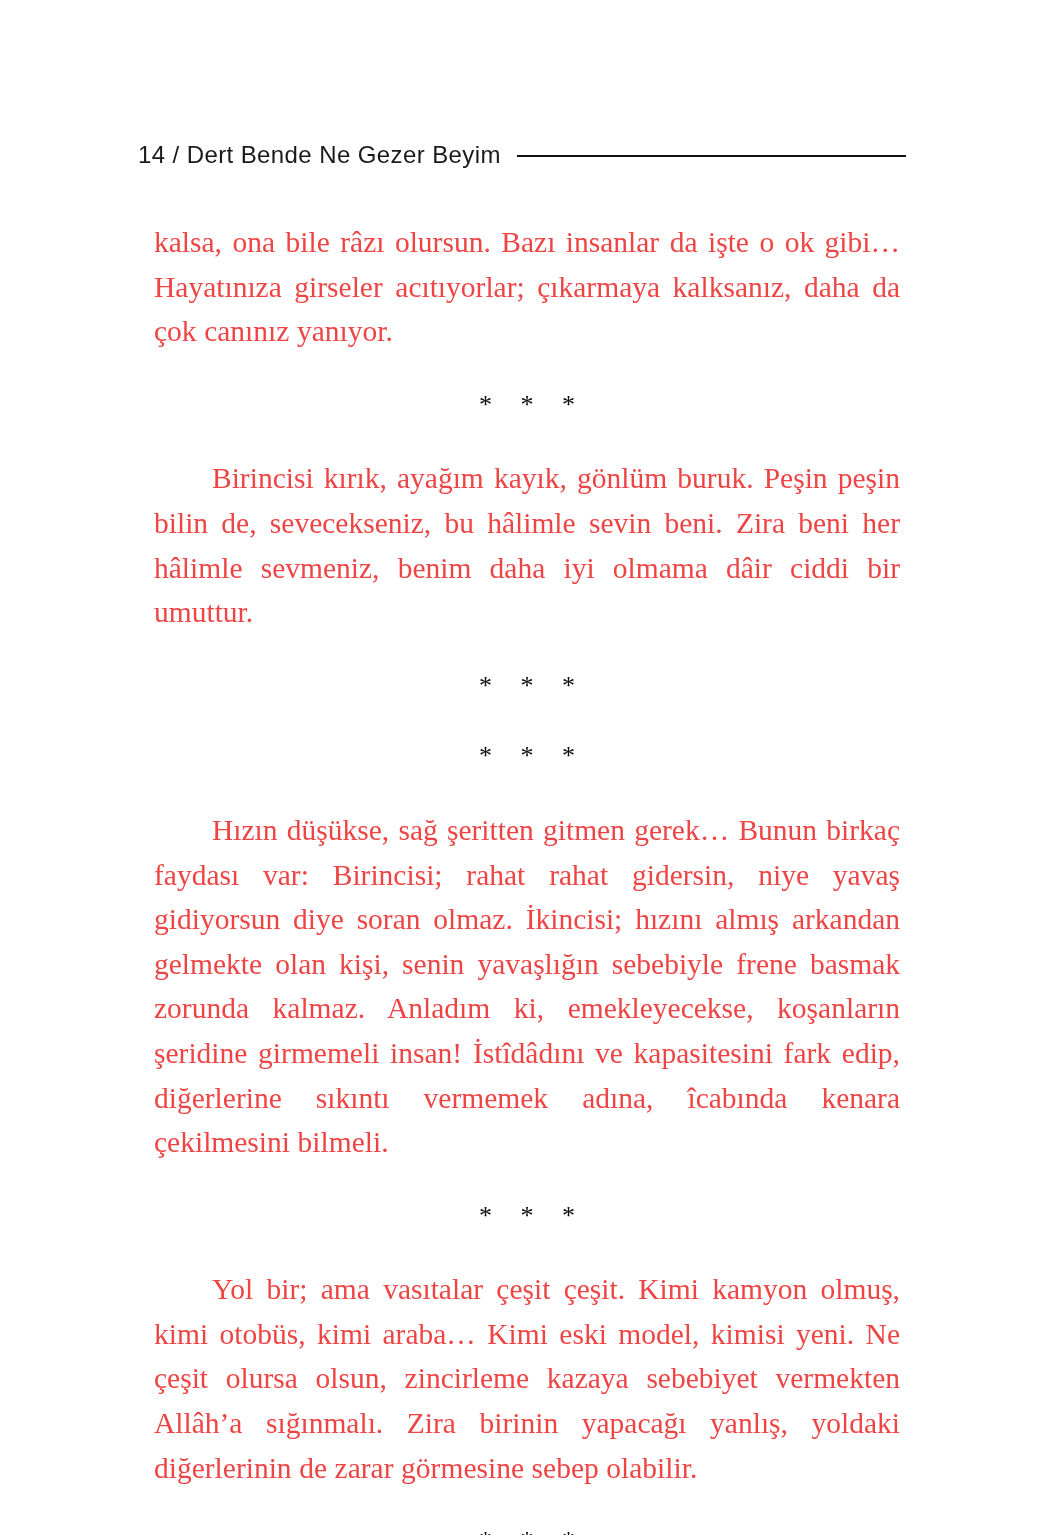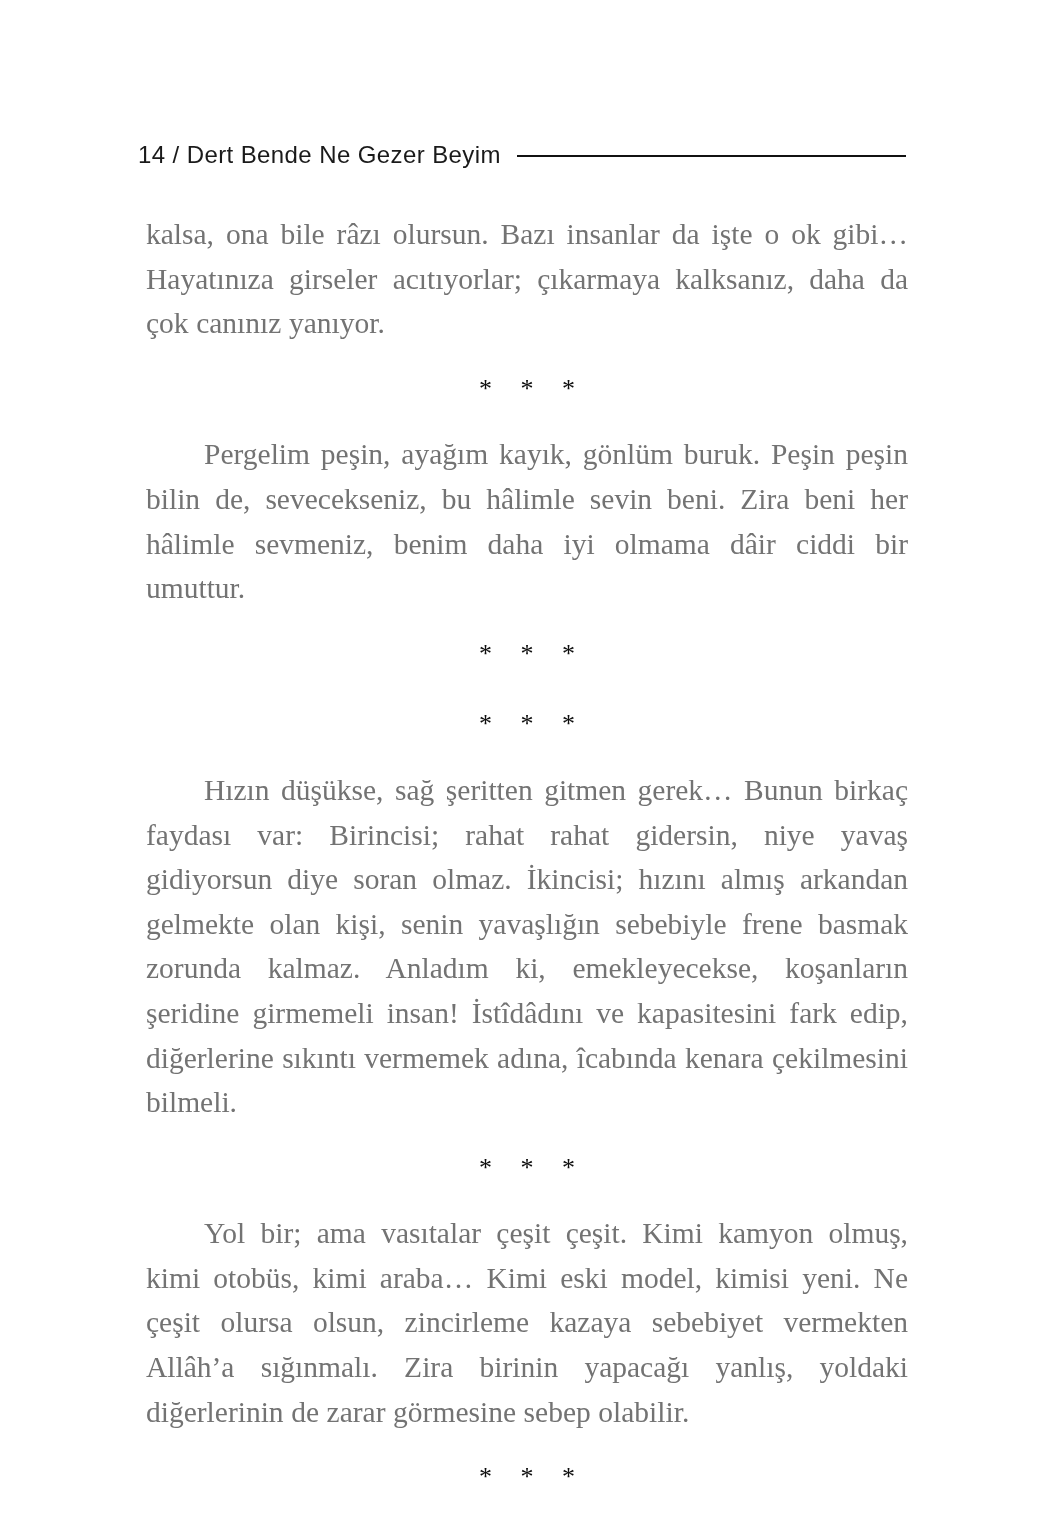--- a/index.html
+++ b/index.html
@@ -51,24 +51,24 @@
     position: absolute;
     left: 138px;
     top: 204px;
     width: 778px;
   }
 
   .para {
     font-family: "Liberation Serif", "DejaVu Serif", serif;
     font-size: 29.5px;
     line-height: 44.6px;
-    color: #737373;
+    color: #ef4444;
     text-align: justify;
     text-justify: inter-word;
-    margin: 8px;
+    margin: 16px;
     -webkit-hyphens: none;
     hyphens: none;
     word-spacing: 0.2px;
   }
 
   .para.indent {
     text-indent: 58px;
   }
 
   .para.first {
@@ -95,21 +95,21 @@
 <div class="page">
 
   <div class="running-head">
     <span class="running-head-text">14 / Dert Bende Ne Gezer Beyim</span>
     <span class="running-head-rule"></span>
   </div>
 
   <div class="body-col">
       <p class="para first">kalsa, ona bile râzı olursun. Bazı insanlar da işte o ok gibi… Hayatınıza girseler acıtıyorlar; çıkarmaya kalksanız, daha da çok canınız yanıyor.</p>
       <div class="sep">* * *</div>
-      <p class="para indent">Pergelim peşin, ayağım kayık, gönlüm buruk. Peşin peşin bilin de, sevecekseniz, bu hâlimle sevin beni. Zira beni her hâlimle sevmeniz, benim daha iyi olmama dâir ciddi bir umuttur.</p>
+      <p class="para indent">Birincisi kırık, ayağım kayık, gönlüm buruk. Peşin peşin bilin de, sevecekseniz, bu hâlimle sevin beni. Zira beni her hâlimle sevmeniz, benim daha iyi olmama dâir ciddi bir umuttur.</p>
       <div class="sep">* * *</div>
       <div class="sep">* * *</div>
       <p class="para indent">Hızın düşükse, sağ şeritten gitmen gerek… Bunun birkaç faydası var: Birincisi; rahat rahat gidersin, niye yavaş gidiyorsun diye soran olmaz. İkincisi; hızını almış arkandan gelmekte olan kişi, senin yavaşlığın sebebiyle frene basmak zorunda kalmaz. Anladım ki, emekleyecekse, koşanların şeridine girmemeli insan! İstîdâdını ve kapasitesini fark edip, diğerlerine sıkıntı vermemek adına, îcabında kenara çekilmesini bilmeli.</p>
       <div class="sep">* * *</div>
       <p class="para indent">Yol bir; ama vasıtalar çeşit çeşit. Kimi kamyon olmuş, kimi otobüs, kimi araba… Kimi eski model, kimisi yeni. Ne çeşit olursa olsun, zincirleme kazaya sebebiyet vermekten Allâh’a sığınmalı. Zira birinin yapacağı yanlış, yoldaki diğerlerinin de zarar görmesine sebep olabilir.</p>
       <div class="sep">* * *</div>
     </div>
 
 </div>
 

